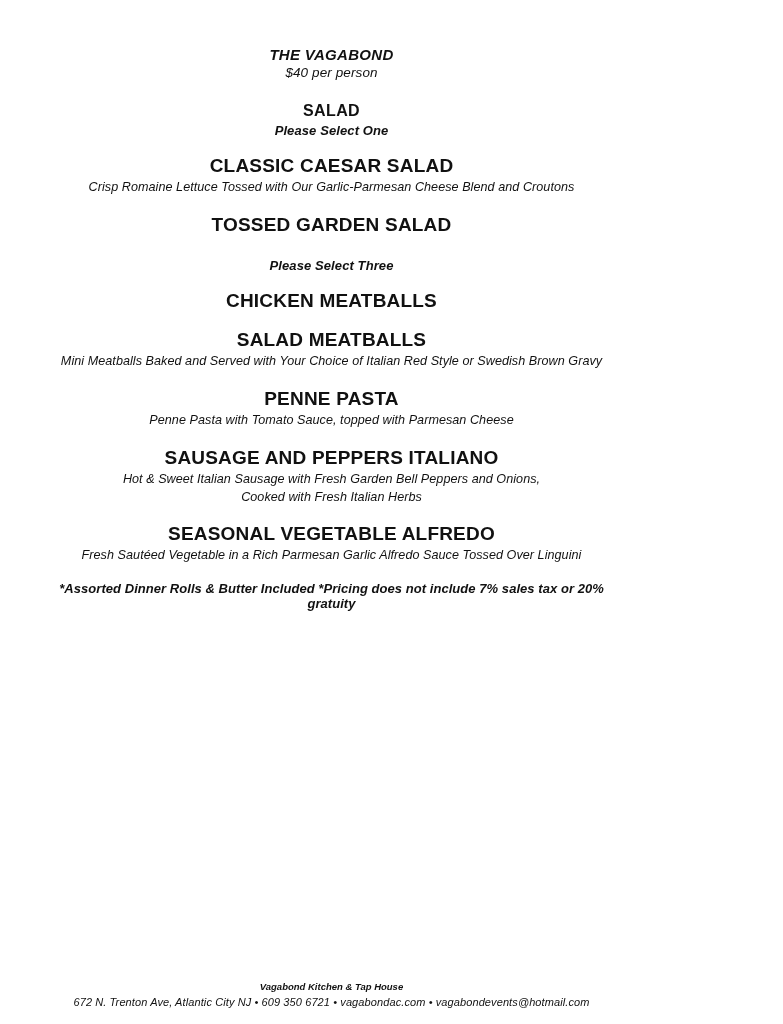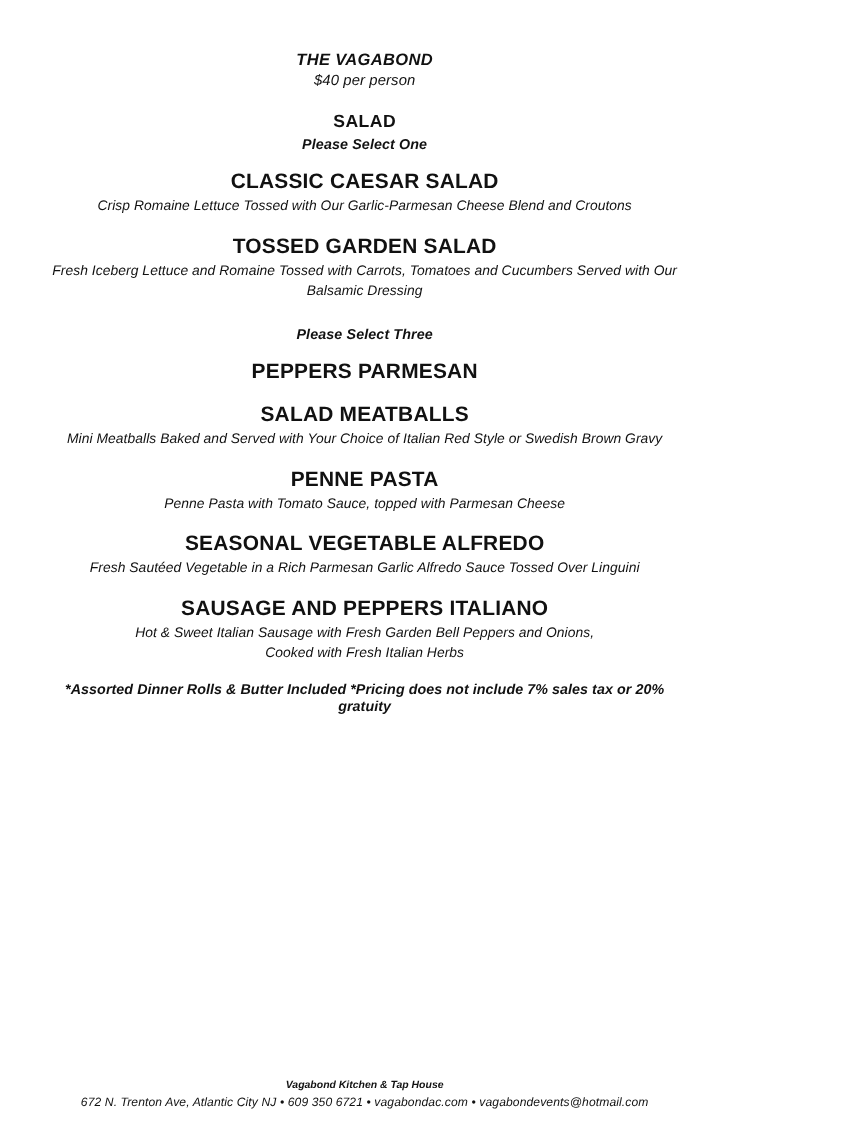--- a/index.html
+++ b/index.html
@@ -115,49 +115,48 @@
     <div class="section-title">SALAD</div>
     <div class="section-sub">Please Select One</div>
 
     <div class="item">
       <div class="item-name">CLASSIC CAESAR SALAD</div>
       <div class="item-desc">Crisp Romaine Lettuce Tossed with Our Garlic-Parmesan Cheese Blend and Croutons</div>
     </div>
 
     <div class="item">
       <div class="item-name">TOSSED GARDEN SALAD</div>
-      <div class="item-desc">Fresh Iceberg Lettuce and Romaine Tossed with Carrots, Tomatoes and Cucumbers Served with Our Balsamic Dressing</div>
     </div>
   </div>
 
   <div class="section center">
     <div class="section-sub">Please Select Three</div>
 
     <div class="item">
-      <div class="item-name">PEPPERS PARMESAN</div>
+      <div class="item-name">CHICKEN MEATBALLS</div>
     </div>
 
     <div class="item">
       <div class="item-name">SALAD MEATBALLS</div>
       <div class="item-desc">Mini Meatballs Baked and Served with Your Choice of Italian Red Style or Swedish Brown Gravy</div>
     </div>
 
     <div class="item">
       <div class="item-name">PENNE PASTA</div>
       <div class="item-desc">Penne Pasta with Tomato Sauce, topped with Parmesan Cheese</div>
     </div>
 
     <div class="item">
-      <div class="item-name">SEASONAL VEGETABLE ALFREDO</div>
-      <div class="item-desc">Fresh Sautéed Vegetable in a Rich Parmesan Garlic Alfredo Sauce Tossed Over Linguini</div>
+      <div class="item-name">SAUSAGE AND PEPPERS ITALIANO</div>
+      <div class="item-desc" style="max-width:460px">Hot &amp; Sweet Italian Sausage with Fresh Garden Bell Peppers and Onions, Cooked with Fresh Italian Herbs</div>
     </div>
 
     <div class="item">
-      <div class="item-name">SAUSAGE AND PEPPERS ITALIANO</div>
-      <div class="item-desc" style="max-width:460px">Hot &amp; Sweet Italian Sausage with Fresh Garden Bell Peppers and Onions, Cooked with Fresh Italian Herbs</div>
+      <div class="item-name">SEASONAL VEGETABLE ALFREDO</div>
+      <div class="item-desc">Fresh Sautéed Vegetable in a Rich Parmesan Garlic Alfredo Sauce Tossed Over Linguini</div>
     </div>
   </div>
 
   <div class="note center">*Assorted Dinner Rolls &amp; Butter Included *Pricing does not include 7% sales tax or 20% gratuity</div>
 
   <div class="footer">
     <div class="footer-name">Vagabond Kitchen &amp; Tap House</div>
     <div class="footer-contact">672 N. Trenton Ave, Atlantic City NJ • 609 350 6721 • vagabondac.com • vagabondevents@hotmail.com</div>
   </div>
 

